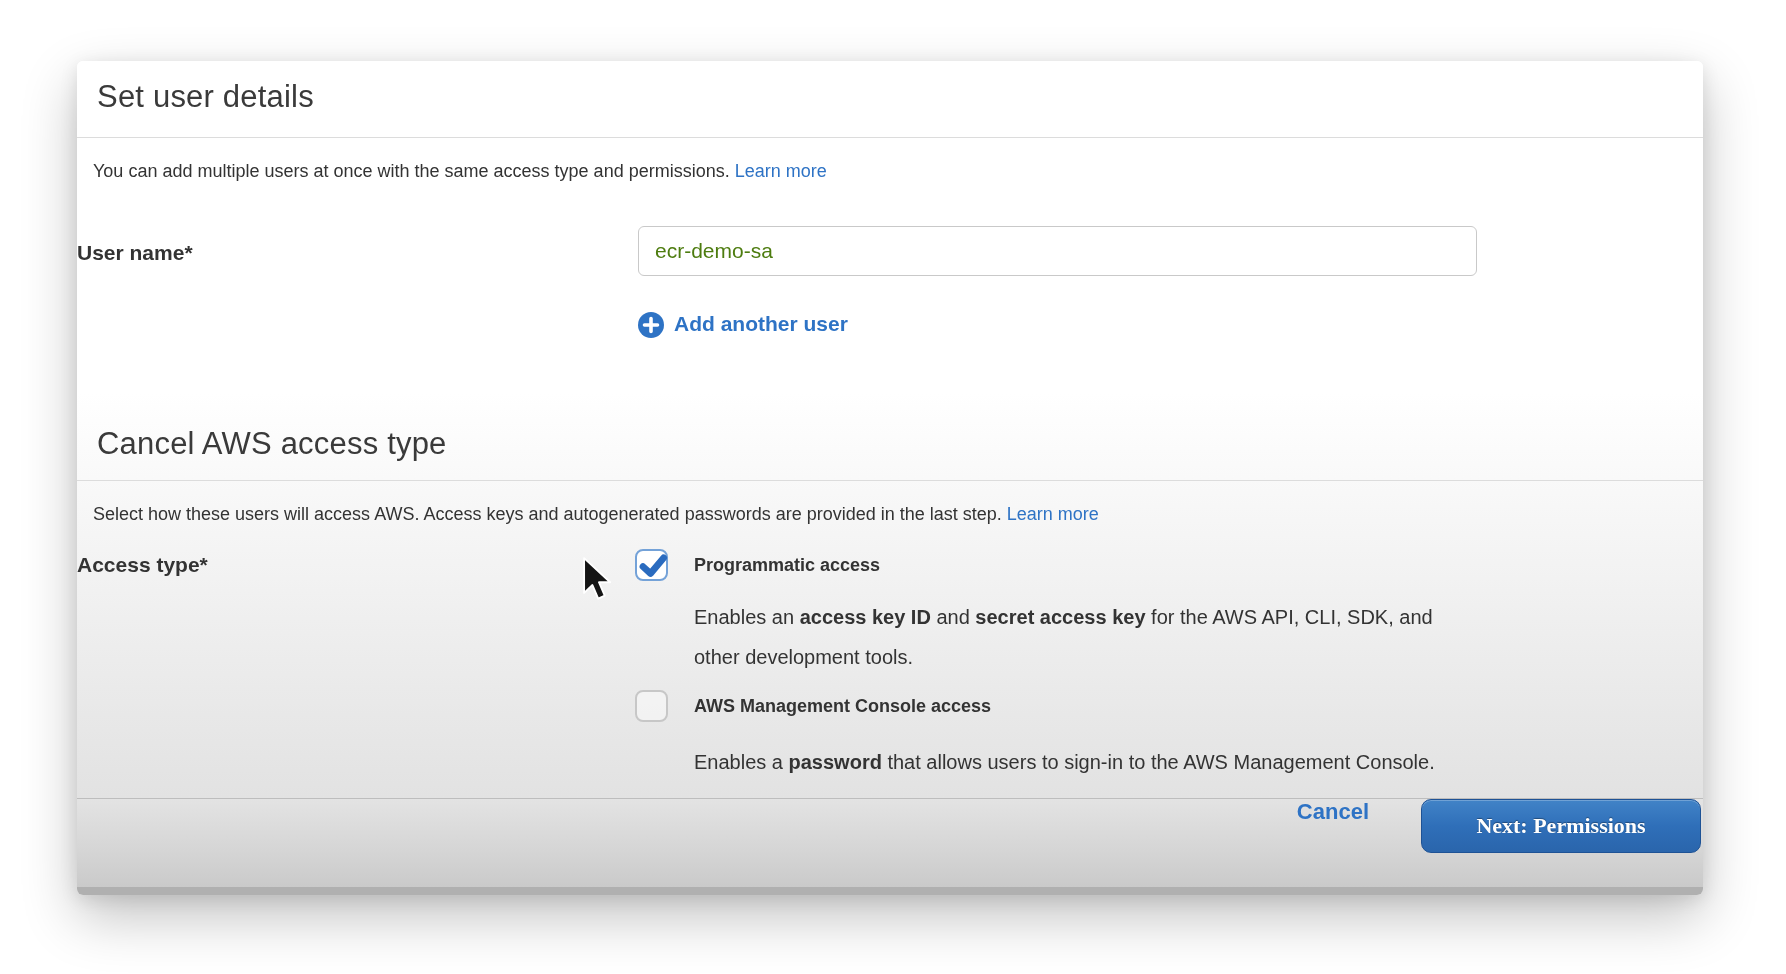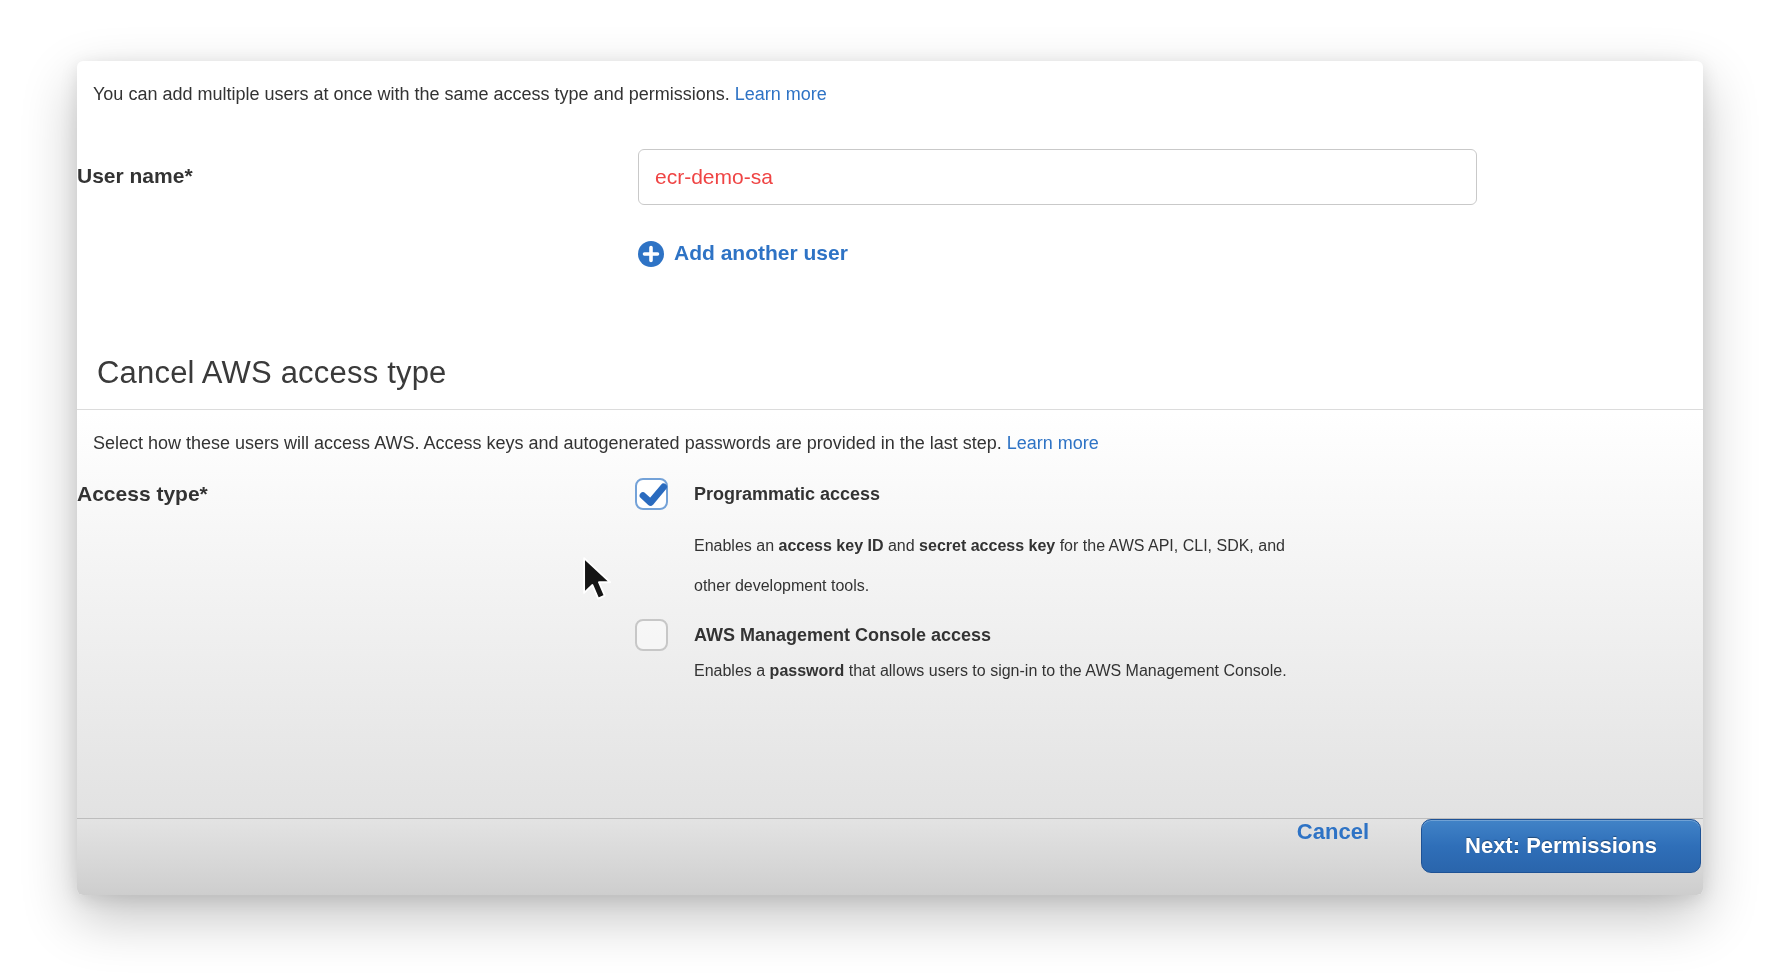--- a/index.html
+++ b/index.html
@@ -36,24 +36,24 @@
   a.link{color:#2e73c5;text-decoration:none;cursor:pointer;}
 
   .form-row{display:flex;align-items:flex-start;}
   .form-label{
     width:541px;font-weight:700;font-size:21px;color:#333;flex:0 0 541px;
   }
 
   .user-name-row{margin-top:42px;}
   .user-name-row .form-label{padding-top:15px;}
   .text-input{
-    margin-left:20px;width:839px;height:56px;box-sizing:border-box;
+    margin-left:20px;width:839px;height:50px;box-sizing:border-box;
     border:1px solid #c9c9c9;border-radius:6px;background:#fff;
     font-family:"Liberation Sans","DejaVu Sans",sans-serif;
-    font-size:21px;color:#ef4444;padding:16px 16px;outline:none;
+    font-size:21px;color:#4d7c0f;padding:16px 16px;outline:none;
   }
 
   .add-user-row{margin-top:36px;}
   .add-user{
     margin-left:20px;display:flex;align-items:flex-start;cursor:pointer;
   }
   .plus-icon{width:26px;height:26px;display:inline-block;}
   .add-label{margin-left:10px;font-size:21px;font-weight:700;color:#2e73c5;}
 
   .access-row{margin-top:22px;}
@@ -63,52 +63,55 @@
   .checkbox{
     flex:0 0 33px;width:33px;height:32px;box-sizing:border-box;margin-left:17px;
     border-radius:8px;position:relative;
   }
   .checkbox.checked{border:2px solid #74a2d8;background:#ffffff;}
   .checkbox.unchecked{border:2px solid #c7c7c7;background:rgba(255,255,255,.45);}
   .checkbox svg.check{position:absolute;left:1px;top:0;}
 
   .option-text{margin-left:26px;max-width:960px;}
   .option-title{font-size:18px;font-weight:700;color:#333;line-height:32px;}
-  .option-desc{margin-top:16px;font-size:16px;line-height:40px;color:#333;}
-  .console-row .option-desc{margin-top:0;}
+  .option-desc{margin-top:16px;font-size:20px;line-height:40px;color:#333;}
+  .console-row .option-desc{margin-top:20px;}
   .option-desc b{font-weight:700;}
 
   .card-footer{
     height:89px;box-sizing:border-box;border-top:1px solid #bdbdbd;
     background:linear-gradient(180deg,#e3e3e3 0%,#d6d6d6 55%,#cacaca 100%);
     display:flex;justify-content:flex-end;
   }
   .cancel{
     font-size:22px;font-weight:700;color:#2e73c5;margin-right:52px;cursor:pointer;text-decoration:none;
   }
   .next-btn{
     width:280px;height:54px;margin-right:2px;border-radius:10px;cursor:pointer;
     border:1px solid #1e5295;
     background:linear-gradient(180deg,#4183c7 0%,#2f6fb9 50%,#2a65ac 100%);
     color:#fff;font-weight:700;font-size:22px;
-    font-family:Liberation Sans, sans-serif;
+    font-family:Liberation Serif, serif;
     text-shadow:0 -1px 1px rgba(0,0,0,.35);
     box-shadow:inset 0 1px 0 rgba(255,255,255,.25);
   }
   .card-strip{height:8px;background:#b0b0b0;}
 
   .cursor{position:absolute;left:581px;top:557px;z-index:50;pointer-events:none;}
 </style>
 </head>
 <body>
 
 <div class="stage">
   <div class="card">
     <div class="card-body">
 
+      <div class="title-row">
+        <h1>Set user details</h1>
+      </div>
 
       <p class="intro"><span>You can add multiple users at once with the same access type and permissions.</span>
         <a class="link">Learn more</a>
       </p>
 
       <div class="form-row user-name-row">
         <div class="form-label">User name*</div>
         <input class="text-input" type="text" value="ecr-demo-sa" style="">
       </div>
 

